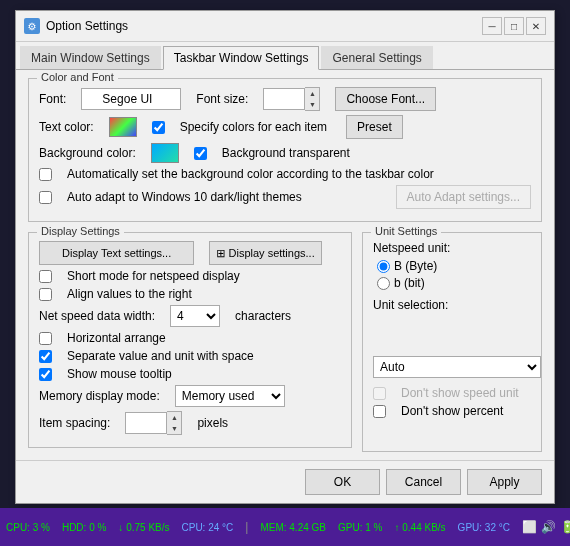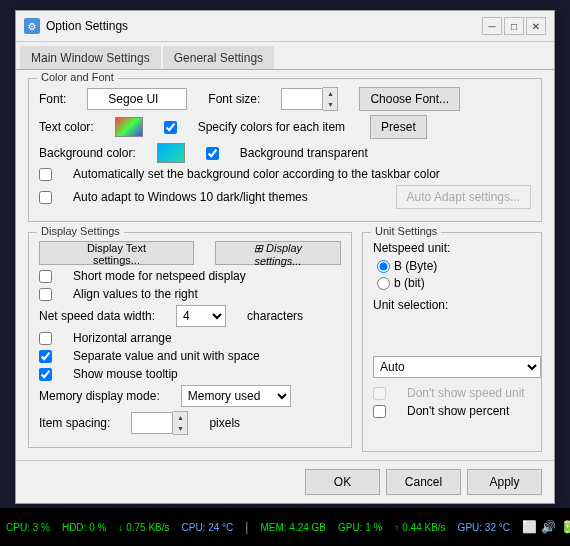--- a/index.html
+++ b/index.html
@@ -121,21 +121,21 @@
       left: 8px;
       background: #f0f0f0;
       padding: 0 4px;
       font-size: 11px;
       color: #333;
     }
 
     .row {
       display: flex;
       align-items: center;
-      gap: 21px;
+      gap: 15px;
       margin-bottom: 4px;
     }
 
     label {
       font-size: 12px;
       color: #000;
       display: flex;
       align-items: center;
       gap: 4px;
     }
@@ -271,21 +271,21 @@
       cursor: pointer;
       color: #000;
     }
 
     .taskbar {
       position: absolute;
       bottom: 0;
       left: 0;
       width: 570px;
       height: 38px;
-      background: #000000;
+      background: #4c1d95;
       display: flex;
       align-items: center;
       padding: 0 6px;
       gap: 12px;
     }
 
     .taskbar-text {
       font-size: 10px;
       color: #00e000;
       white-space: nowrap;
@@ -363,20 +363,21 @@
         </div>
         <div class="title-bar-buttons">
           <button class="title-btn">─</button>
           <button class="title-btn">□</button>
           <button class="title-btn close">✕</button>
         </div>
       </div>
 
       <div class="tabs">
         <div class="tab">Main Window Settings</div>
+        <div class="tab active">Taskbar Window Settings</div>
         <div class="tab">General Settings</div>
       </div>
 
       <div class="scroll-area">
         <div class="content">
 
           <div class="group-box">
             <span class="group-box-title">Color and Font</span>
 
             <div class="row">
@@ -429,21 +430,21 @@
           </div>
 
           <div class="main-layout">
 
             <div class="left-panel">
               <div class="group-box">
                 <span class="group-box-title">Display Settings</span>
 
                 <div class="row">
                   <button class="btn" style="font-size:11px;padding:0 22px;">Display Text settings...</button>
-                  <button class="btn" style="font-size:11px;padding:0 13px;font-style:italic;">⊞ Display settings...</button>
+                  <button class="btn" style="font-size:11px;padding:0 6px;">⊞ Display settings...</button>
                 </div>
 
                 <div class="row">
                   <input type="checkbox" style="">
                   <label>
                     <span>Short mode for netspeed display</span>
                   </label>
                 </div>
 
                 <div class="row">

